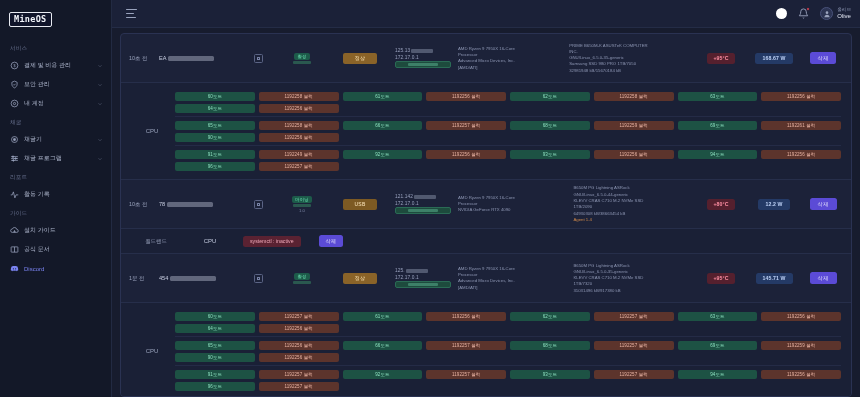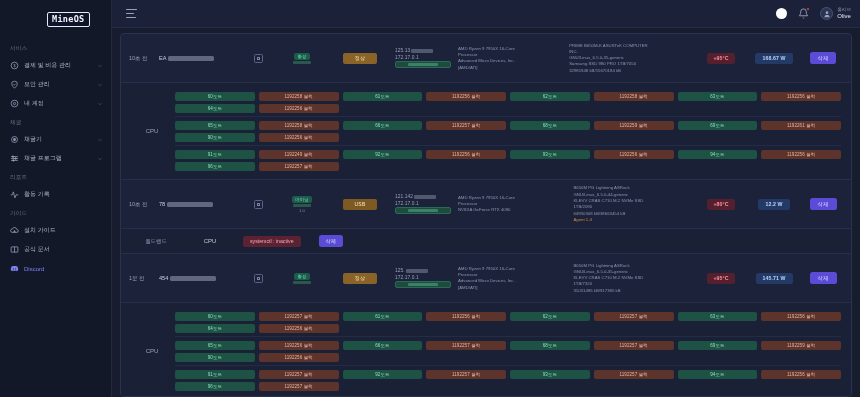--- a/index.html
+++ b/index.html
@@ -25,21 +25,20 @@
     display: inline-block;
     border: 1px solid #e8eaf2;
     border-radius: 2px;
     padding: 1px 4px 2px 4px;
     color: #f2f4fa;
     font-family: "DejaVu Sans Mono", monospace;
     font-size: 8.5px;
     font-weight: bold;
     letter-spacing: .3px;
     background: #10142a;
-    margin-left: 38px;
   }
   .nav-section {
     color: #6a7391;
     font-size: 5.6px;
     padding: 6px 0 3px 10px;
     letter-spacing: .2px;
   }
   .nav-item {
     display: flex; align-items: center;
     gap: 5px;

